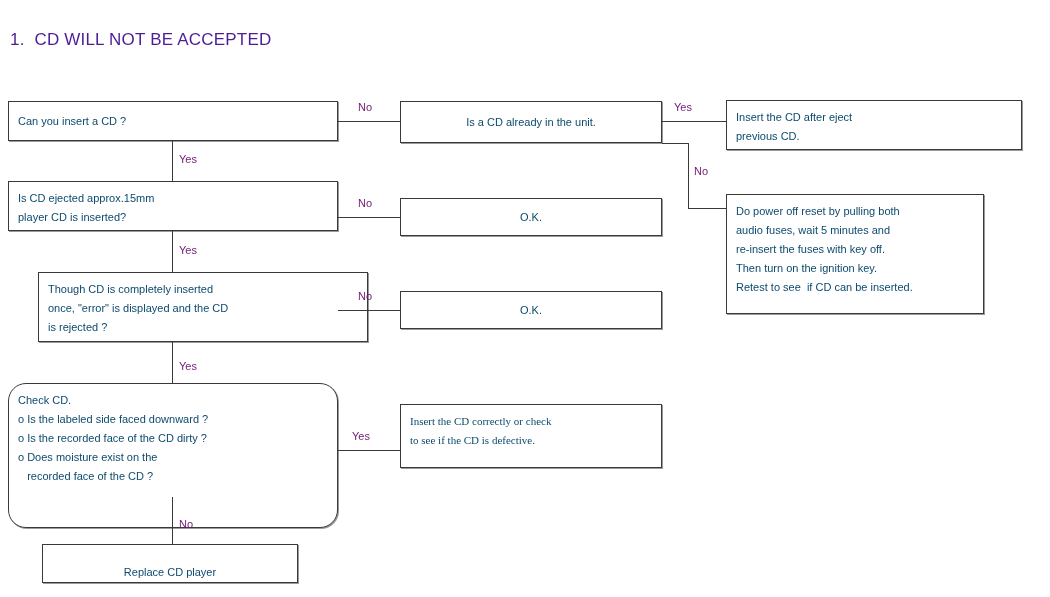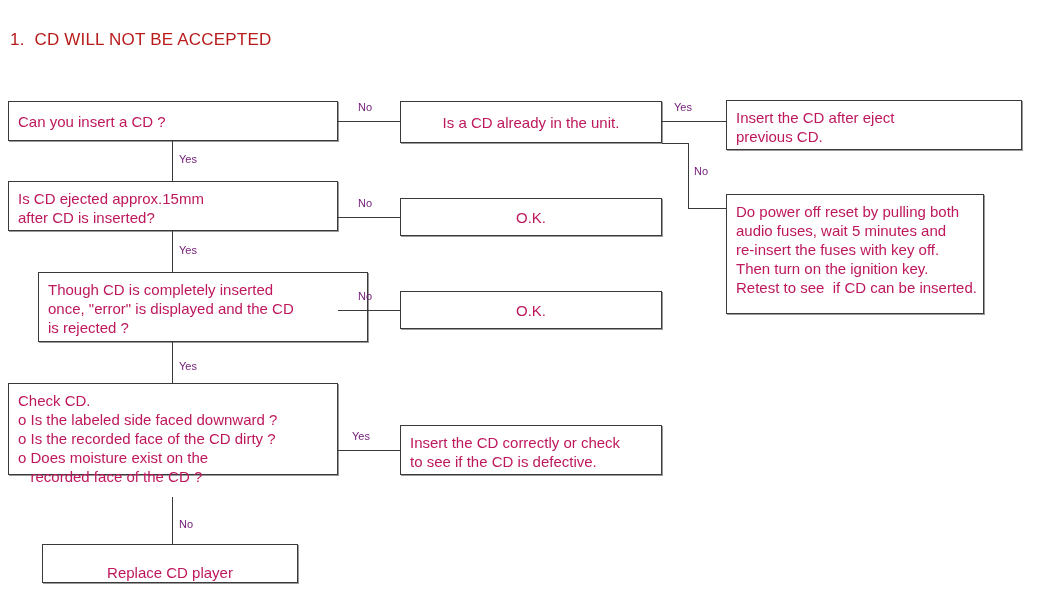--- a/index.html
+++ b/index.html
@@ -21,33 +21,33 @@
   }
 
   
   .title {
     position: absolute;
     left: 10px;
     top: 30px;
     font-size: 17px;
     letter-spacing: 0.2px;
     white-space: pre;
-    color: #b91c1c;
+    color: #4c1d95;
   }
 
   
   .box {
     position: absolute;
     box-sizing: border-box;
     background: #ffffff;
     border: 1px solid #3a3a3a;
     box-shadow: 1px 1px 0 0 #9a9a9a;
-    font-size: 15px;
+    font-size: 11px;
     line-height: 19px;
-    color: #be185d;
+    color: #0c4a6e;
   }
   .box .inner {
     padding: 7px 9px 6px 9px;
     white-space: pre;
   }
   .box.center {
     display: flex;
     align-items: center;
     justify-content: center;
   }
@@ -119,21 +119,21 @@
 re-insert the fuses with key off.
 Then turn on the ignition key.
 Retest to see  if CD can be inserted.</div>
   </div>
 
   <div class="line-v" style="left:172px; top:141px; height:40px;"></div>
   <div class="label" style="left:179px; top:151px;">Yes</div>
 
   <div class="box" style="left:8px; top:181px; width:330px; height:50px;">
     <div class="inner">Is CD ejected approx.15mm
-after CD is inserted?</div>
+player CD is inserted?</div>
   </div>
 
   <div class="line-h" style="left:338px; top:217px; width:62px;"></div>
   <div class="label" style="left:358px; top:195px;">No</div>
 
   <div class="box center" style="left:400px; top:198px; width:262px; height:38px;">
     <div class="inner">O.K.</div>
   </div>
 
   <div class="line-v" style="left:172px; top:231px; height:41px;"></div>
@@ -148,32 +148,32 @@
   <div class="line-h" style="left:338px; top:310px; width:62px;"></div>
   <div class="label" style="left:358px; top:288px;">No</div>
 
   <div class="box center" style="left:400px; top:291px; width:262px; height:38px;">
     <div class="inner">O.K.</div>
   </div>
 
   <div class="line-v" style="left:172px; top:342px; height:41px;"></div>
   <div class="label" style="left:179px; top:358px;">Yes</div>
 
-  <div class="box" style="left:8px; top:383px; width:330px; height:92px;">
+  <div class="box" style="left:8px; top:383px; width:330px; height:145px;border-radius:18px;">
     <div class="inner">Check CD.
 o Is the labeled side faced downward ?
 o Is the recorded face of the CD dirty ?
 o Does moisture exist on the
    recorded face of the CD ?</div>
   </div>
 
   <div class="line-h" style="left:338px; top:450px; width:62px;"></div>
   <div class="label" style="left:352px; top:428px;">Yes</div>
 
-  <div class="box" style="left:400px; top:425px; width:262px; height:50px;">
+  <div class="box" style="left:400px; top:404px; width:262px; height:64px;font-family:Liberation Serif, serif;">
     <div class="inner">Insert the CD correctly or check
 to see if the CD is defective.</div>
   </div>
 
   <div class="line-v" style="left:172px; top:497px; height:47px;"></div>
   <div class="label" style="left:179px; top:516px;">No</div>
 
   <div class="box center" style="left:42px; top:544px; width:256px; height:39px;align-items:flex-end;">
     <div class="inner">Replace CD player</div>
   </div>

